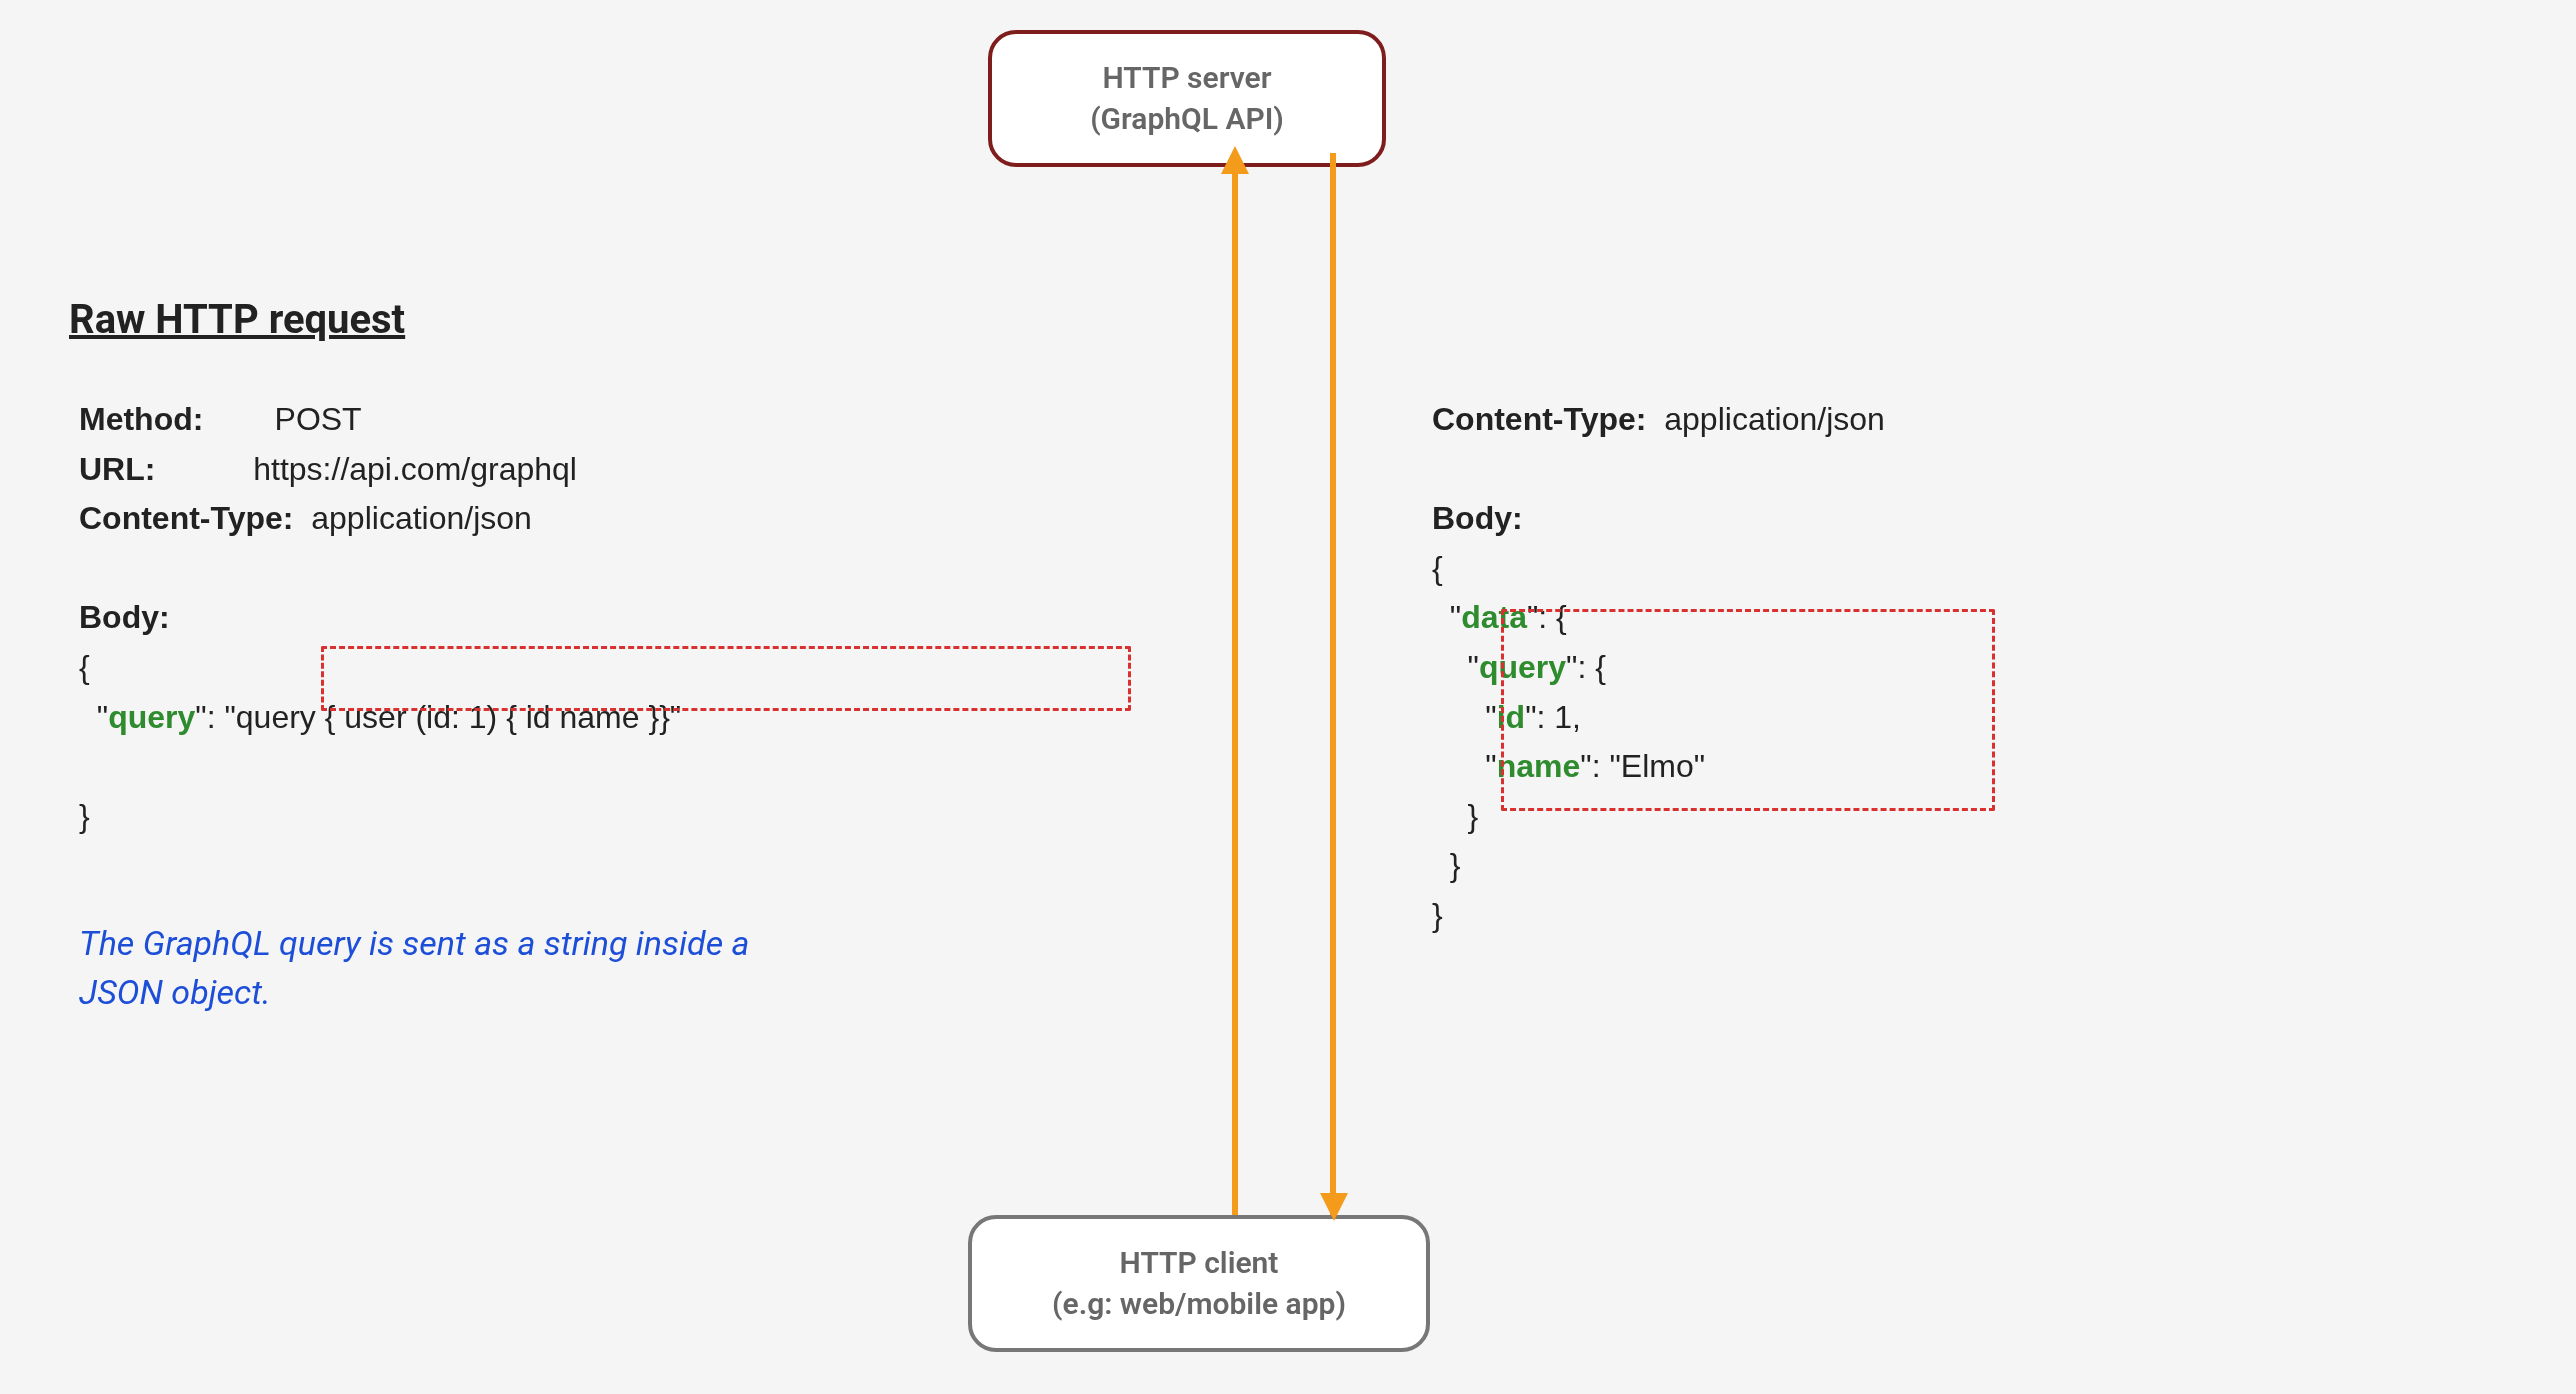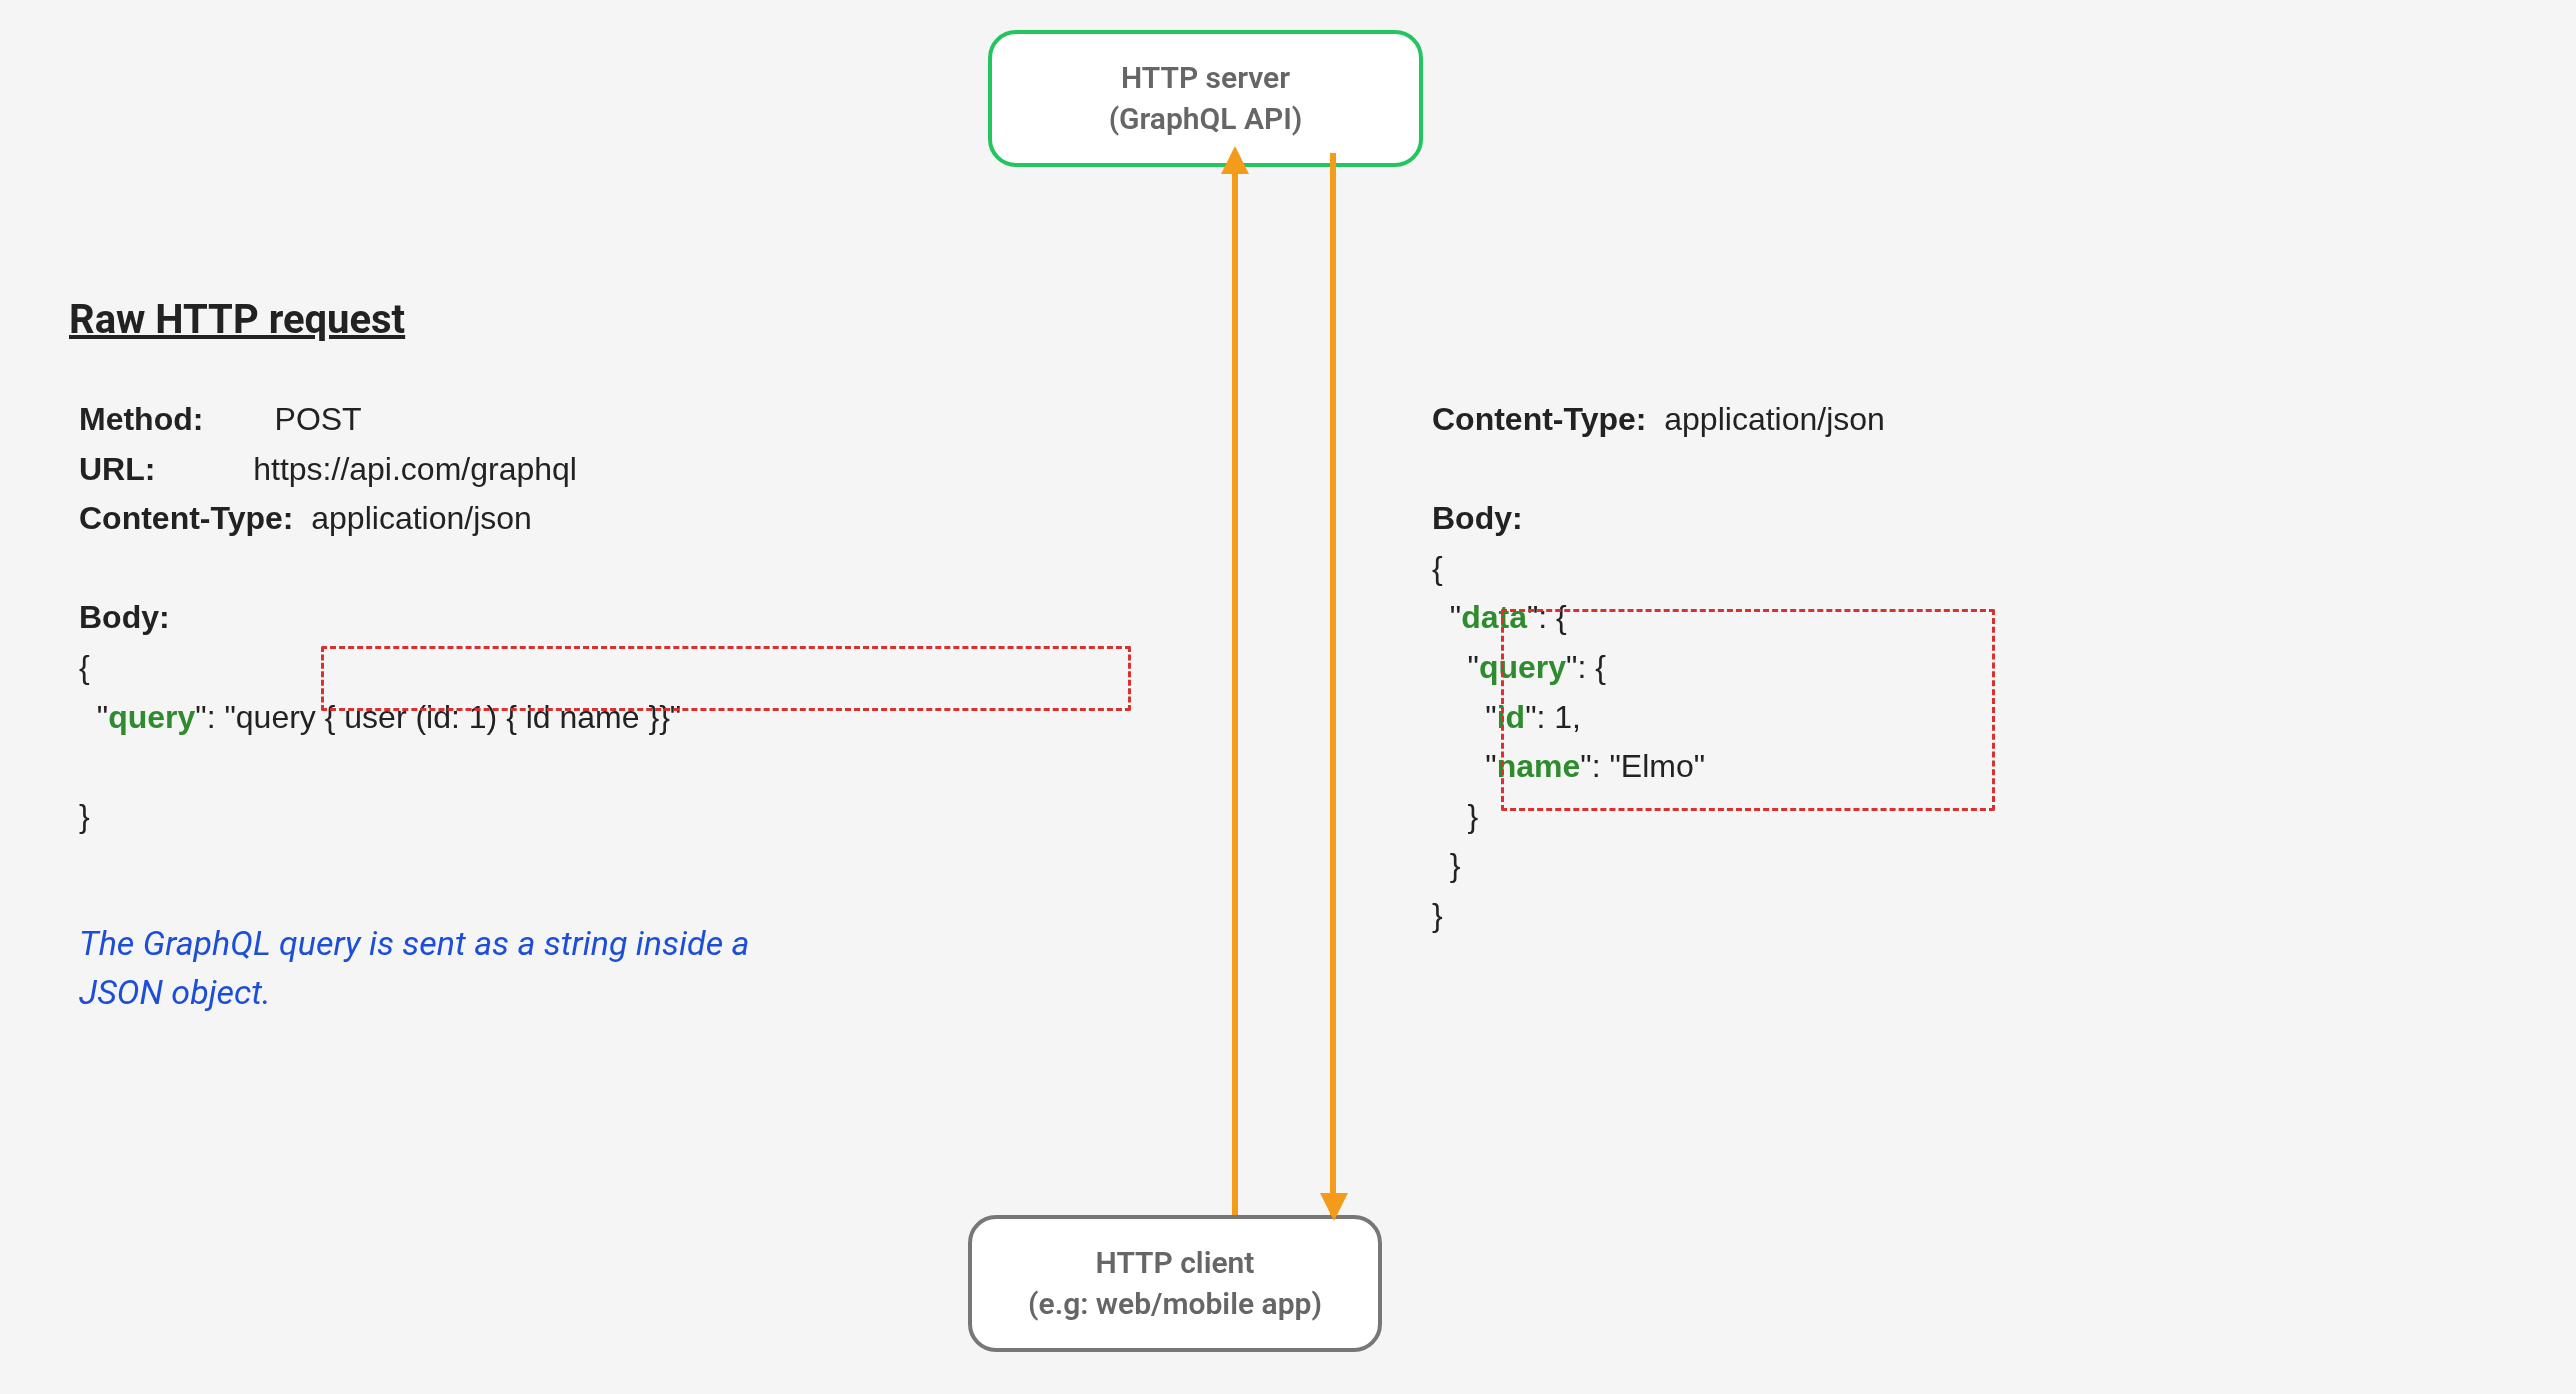--- a/index.html
+++ b/index.html
@@ -22,27 +22,27 @@
     padding: 24px 47px;
     text-align: center;
     line-height: 1.35;
     font-size: 30px;
     color: #666;
     font-weight: 600;
   }
   .server-box {
     left: 988px;
     top: 30px;
-    width: 435px;
-    border: 4px solid #22c55e;
+    width: 398px;
+    border: 4px solid #7f1d1d;
   }
   .client-box {
     left: 968px;
     top: 1215px;
-    width: 414px;
+    width: 462px;
     border: 4px solid #777;
   }
   .arrow {
     position: absolute;
     width: 6px;
     background: #f49b1b;
   }
   .arrow-up {
     left: 1232px;
     top: 153px;

